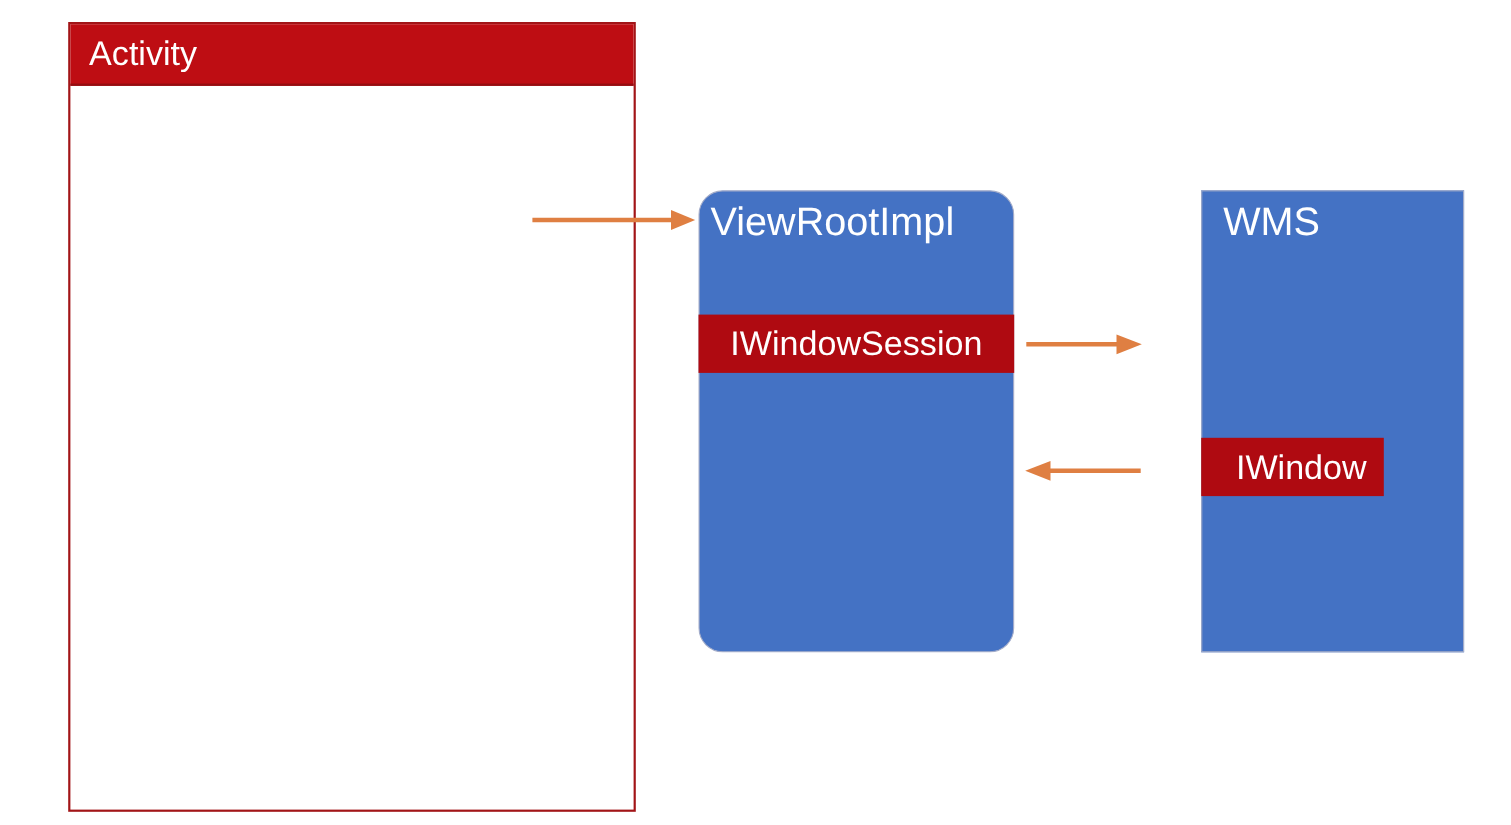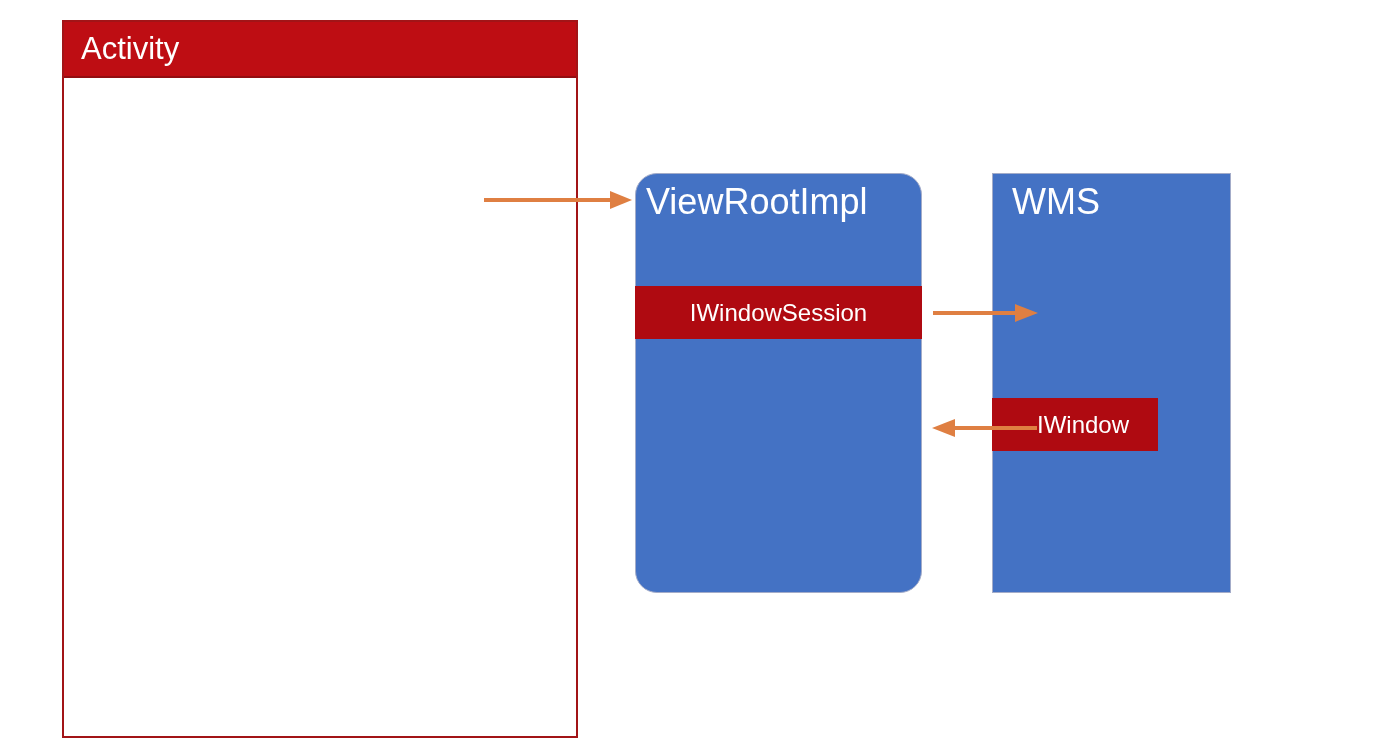--- a/index.html
+++ b/index.html
@@ -67,35 +67,35 @@
   
   .blue-box {
     position: absolute;
     top: 173px;
     height: 420px;
     box-sizing: border-box;
     background: #4472C4;
     border: 1px solid #A3ACC9;
   }
   .viewrootimpl-box { left: 635px; width: 287px; border-radius: 22px; }
-  .wms-box          { left: 992px; width: 239px; }
+  .wms-box          { left: 1092px; width: 239px; }
   .blue-title {
     color: #ffffff;
     font-size: 36px;
     line-height: 1.2;
     white-space: nowrap;
   }
   .viewrootimpl-box .blue-title { margin: 6px 0 0 10px; }
   .wms-box .blue-title          { margin: 6px 0 0 19px; }
 
   .red-band {
     position: absolute;
     background: #AF0A11;
     color: #ffffff;
-    font-size: 24px;
+    font-size: 31px;
     display: flex;
     align-items: center;
     justify-content: center;
     white-space: nowrap;
     box-sizing: border-box;
   }
   .session-band {
     left: -1px; right: -1px;
     top: 112px; height: 53px;
   }

